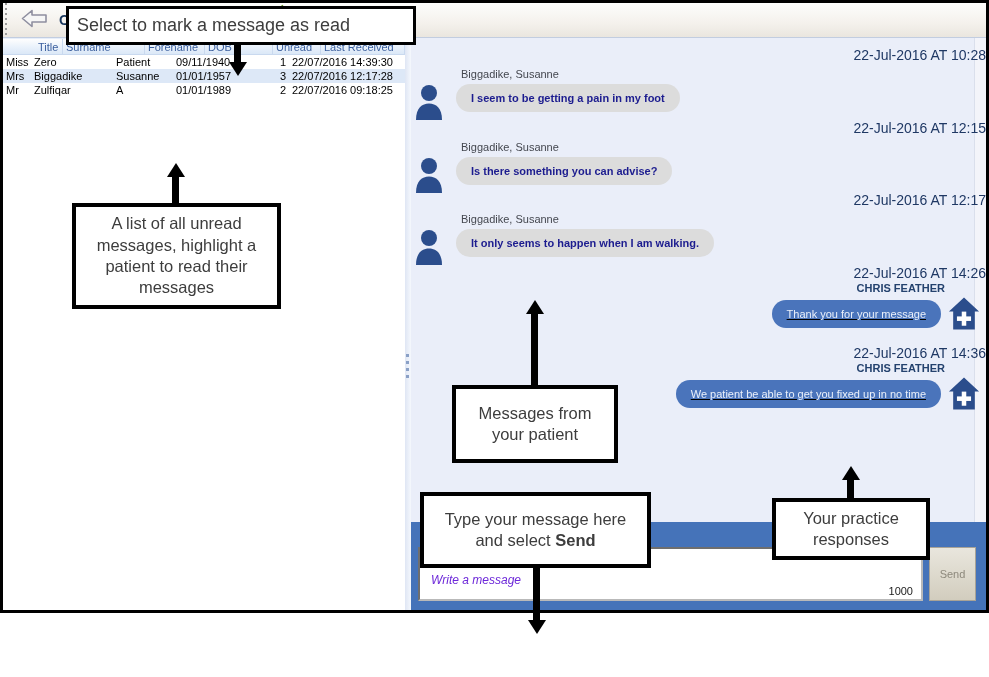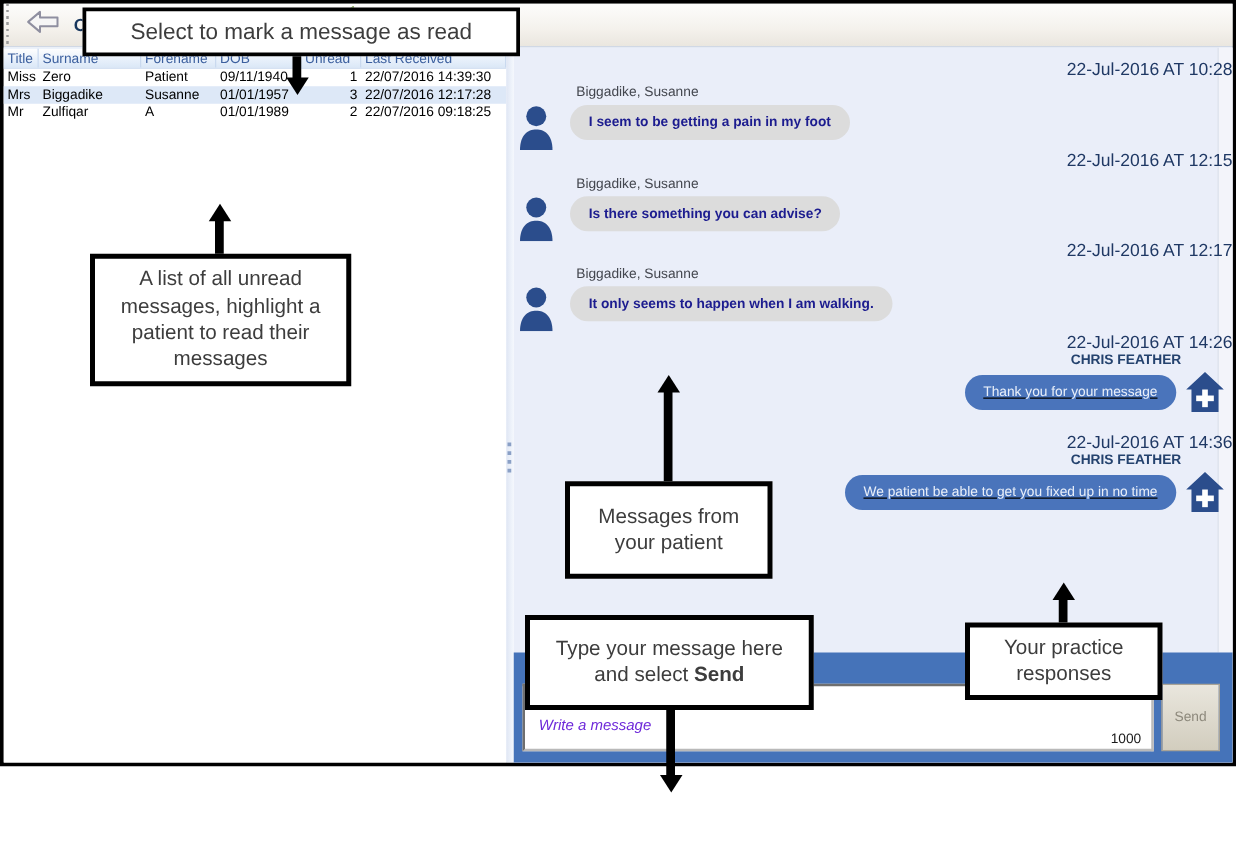--- a/index.html
+++ b/index.html
@@ -21,21 +21,21 @@
   .back-btn { width:30px; height:22px; margin:0 10px 0 2px; display:flex; align-items:center; justify-content:center; cursor:pointer; }
   .toolbar-title { font-size:14px; font-weight:bold; color:#17365d; letter-spacing:.2px; }
   .toolbar-sep { width:1px; height:26px; background:#b4b4b4; margin:0 8px 0 14px; }
   .check-btn { width:30px; height:28px; display:flex; align-items:center; justify-content:center; cursor:pointer; }
 
   
   .left-panel { position:absolute; left:0; top:35px; width:402px; bottom:0; background:#fff; }
   .ptable { width:100%; font-size:11px; color:#000; }
   .prow { display:grid; grid-template-columns:28px 82px 60px 68px 48px 1fr; align-items:center; }
   .prow.header { height:17px; background:linear-gradient(180deg,#fefefe,#e9f1fb 55%,#dbe8f7);
-    color:#3b5f9e; border-bottom:1px solid #c9d9ef; border-top:1px solid #e6eefa; }
+    color:#3b5f9e; border-bottom:1px solid #c9d9ef; border-top:1px solid #e6eefa;padding-left:32px; }
   .prow.header > div { padding:1px 3px; border-right:1px solid #c9d9ef; height:100%; display:flex; align-items:center; }
   .prow.body { height:14px; }
   .prow.body > div { padding:0 3px; white-space:nowrap; overflow:hidden; }
   .prow.selected { background:#dde8f7; }
   .cell-unread { text-align:right; }
 
   
   .panel-divider { position:absolute; left:402px; top:35px; width:6px; bottom:0;
     background:linear-gradient(90deg,#dfe6f4,#f5f8fd); }
   .divider-grip { position:absolute; left:1px; top:316px; display:flex; flex-direction:column; gap:4px; }
@@ -66,21 +66,21 @@
     border:2px solid; border-color:#6f6f6f #b9b9b9 #b9b9b9 #6f6f6f; cursor:text; }
   .composer-placeholder { position:absolute; left:11px; top:24px; font-size:12px; font-style:italic; color:#6d28d9; }
   .char-count { position:absolute; right:8px; bottom:2px; font-size:11px; color:#1a1a1a; }
   .send-btn { position:absolute; right:10px; top:25px; bottom:9px; width:47px;
     background:linear-gradient(180deg,#e9e6dd,#d2cdbe); border:1px solid #a9a396;
     font-size:11px; color:#8d897c; display:flex; align-items:center; justify-content:center; cursor:pointer;
     font-family:"Liberation Sans",sans-serif; }
 
   
   .callout { position:absolute; background:#fff; border:4px solid #000; color:#3d3d3d;
-    display:flex; align-items:center; justify-content:center; text-align:center;
+    display:flex; align-items:center; justify-content:flex-start; text-align:center;
     font-size:16.5px; line-height:1.3; padding:4px 8px; }
   .callout.c1 { border-width:3px; font-size:18px; }
   .arrow-shaft { position:absolute; width:7px; background:#000; }
   .arrow-head { position:absolute; width:0; height:0; border-left:9px solid transparent; border-right:9px solid transparent; }
   .arrow-head.up { border-bottom:14px solid #000; }
   .arrow-head.down { border-top:14px solid #000; }
 </style>
 </head>
 <body>
 

